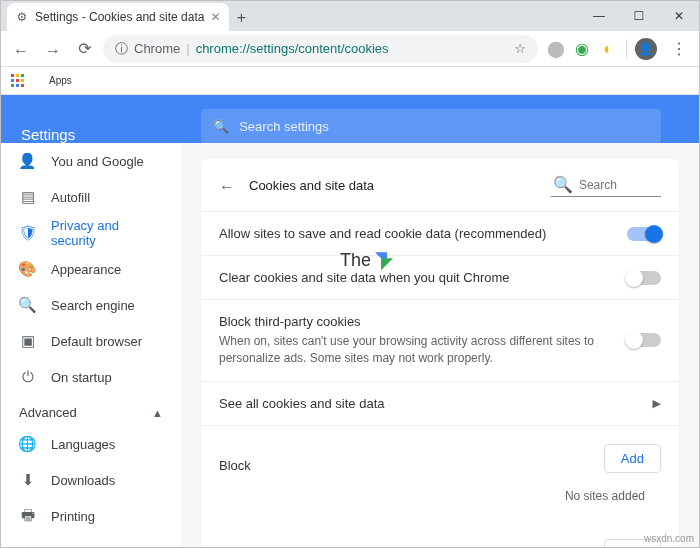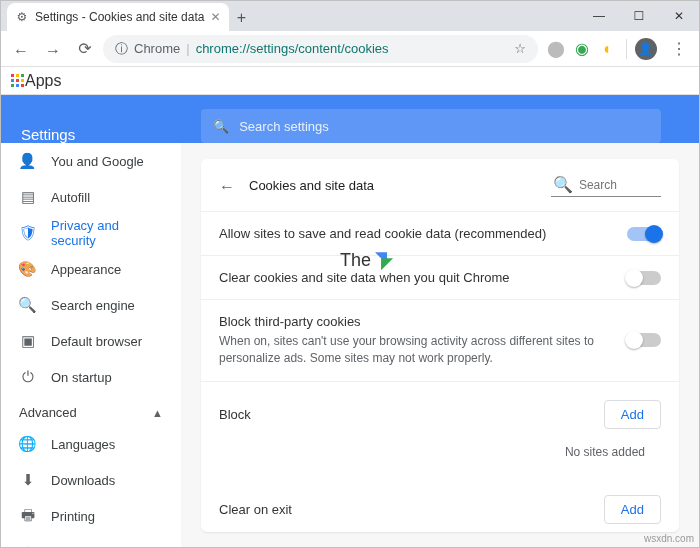--- a/index.html
+++ b/index.html
@@ -15,21 +15,21 @@
 .toolbar { height:36px; background:#fff; border-bottom:1px solid #e0e0e0; display:flex; align-items:center; padding:0 6px; gap:4px; }
 .tool-btn { width:28px; height:28px; display:flex; align-items:center; justify-content:center; color:#5f6368; border-radius:50%; }
 .omnibox { flex:1; height:28px; background:#f1f3f4; border-radius:14px; display:flex; align-items:center; padding:0 12px; font-size:13px; color:#5f6368; gap:6px; }
 .omnibox .chrome-label { color:#5f6368; }
 .omnibox .sep { color:#bbb; }
 .omnibox .url { color:#0f766e; }
 .star { margin-left:auto; color:#5f6368; }
 .ext-icons { display:flex; gap:6px; align-items:center; padding:0 4px; }
 .ext-icons div { width:20px; height:20px; display:flex; align-items:center; justify-content:center; }
 .avatar { width:22px; height:22px; border-radius:50%; background:#5f6368; color:#fff; display:flex; align-items:center; justify-content:center; font-size:12px; margin:0 4px; }
-.bookmarks { height:28px; background:#fff; border-bottom:1px solid #e0e0e0; display:flex; align-items:center; padding:0 10px; font-size:16px; color:#333; gap:0; }
+.bookmarks { height:28px; background:#fff; border-bottom:1px solid #e0e0e0; display:flex; align-items:center; padding:0 10px; font-size:10px; color:#333; gap:24px; }
 .apps-icon { width:14px; height:14px; display:grid; grid-template-columns:repeat(3,1fr); grid-template-rows:repeat(3,1fr); gap:1px; }
 .apps-icon span { background:#ea4335; width:3px; height:3px; }
 .apps-icon span:nth-child(2){background:#fbbc04;} .apps-icon span:nth-child(3){background:#34a853;}
 .apps-icon span:nth-child(4){background:#4285f4;} .apps-icon span:nth-child(5){background:#ea4335;} .apps-icon span:nth-child(6){background:#fbbc04;}
 .apps-icon span:nth-child(7){background:#34a853;} .apps-icon span:nth-child(8){background:#4285f4;} .apps-icon span:nth-child(9){background:#ea4335;}
 .header-blue { height:48px; background:#4285f4; display:flex; align-items:flex-end; color:#fff; }
 .header-title { width:180px; padding-left:20px; font-size:15px; }
 .header-search { flex:1; display:flex; align-items:center; padding:0 20px; }
 .search-box { flex:1; max-width:460px; height:34px; background:rgba(255,255,255,.15); border-radius:4px; display:flex; align-items:center; padding:0 12px; gap:10px; color:#fff; font-size:13px; }
 .search-box input { background:transparent; border:none; outline:none; color:#fff; font-size:13px; flex:1; }
@@ -51,21 +51,21 @@
 .card-header .search-wrap { margin-left:auto; display:flex; align-items:center; gap:6px; border-bottom:1px solid #888; padding:2px 2px; width:110px; }
 .card-header .search-wrap input { border:none; outline:none; font-size:12px; width:70px; }
 .row { display:flex; align-items:center; padding:14px 18px; border-bottom:1px solid #eee; font-size:13px; color:#333; }
 .row:last-child{border-bottom:none;}
 .row .label { flex:1; }
 .row .sub { color:#5f6368; font-size:12px; margin-top:4px; line-height:1.4; }
 .toggle { width:34px; height:14px; border-radius:8px; background:#ccc; position:relative; }
 .toggle::after { content:""; position:absolute; width:18px; height:18px; border-radius:50%; background:#fff; top:-2px; left:-2px; box-shadow:0 1px 2px rgba(0,0,0,.3); }
 .toggle.on { background:#a2c4f7; }
 .toggle.on::after { background:#1a73e8; left:18px; }
-.section-head { display:flex; align-items:center; justify-content:space-between; padding:18px 18px 8px; font-size:13px; color:#333; }
+.section-head { display:flex; align-items:flex-end; justify-content:space-between; padding:18px 18px 8px; font-size:13px; color:#333; }
 .add-btn { color:#1a73e8; font-size:13px; border:1px solid #dadce0; padding:6px 16px; border-radius:4px; background:#fff; cursor:pointer; }
 .empty { padding:8px 34px 18px; font-size:12px; color:#5f6368;text-align:right; }
 .watermark { position:absolute; top:250px; left:340px; font-size:18px; color:#333; pointer-events:none; }
 .wm-logo { display:inline-block; width:18px; height:18px; position:relative; vertical-align:middle; margin-left:4px; }
 .wm-logo::before { content:""; position:absolute; width:12px; height:12px; background:#4285f4; left:0; top:0; clip-path:polygon(0 0,100% 0,100% 100%); }
 .wm-logo::after { content:""; position:absolute; width:12px; height:12px; background:#34a853; left:6px; top:6px; clip-path:polygon(0 0,100% 0,0 100%); }
 .src-tag { position:absolute; bottom:4px; right:6px; font-size:10px; color:#999; }
 .chevron { color:#5f6368; font-size:11px; }
 </style>
 </head>
@@ -203,20 +203,24 @@
           <div class="label">Clear cookies and site data when you quit Chrome</div>
           <div class="toggle"></div>
         </div>
         <div class="row">
           <div class="label">
             <div>Block third-party cookies</div>
             <div class="sub">When on, sites can't use your browsing activity across different sites to personalize ads. Some sites may not work properly.</div>
           </div>
           <div class="toggle"></div>
         </div>
+        <div class="row">
+          <div class="label">See all cookies and site data</div>
+          <span class="chevron">▶</span>
+        </div>
         <div class="section-head">
           <span>Block</span>
           <button class="add-btn">Add</button>
         </div>
         <div class="empty">No sites added</div>
         <div class="section-head">
           <span>Clear on exit</span>
           <button class="add-btn">Add</button>
         </div>
 

